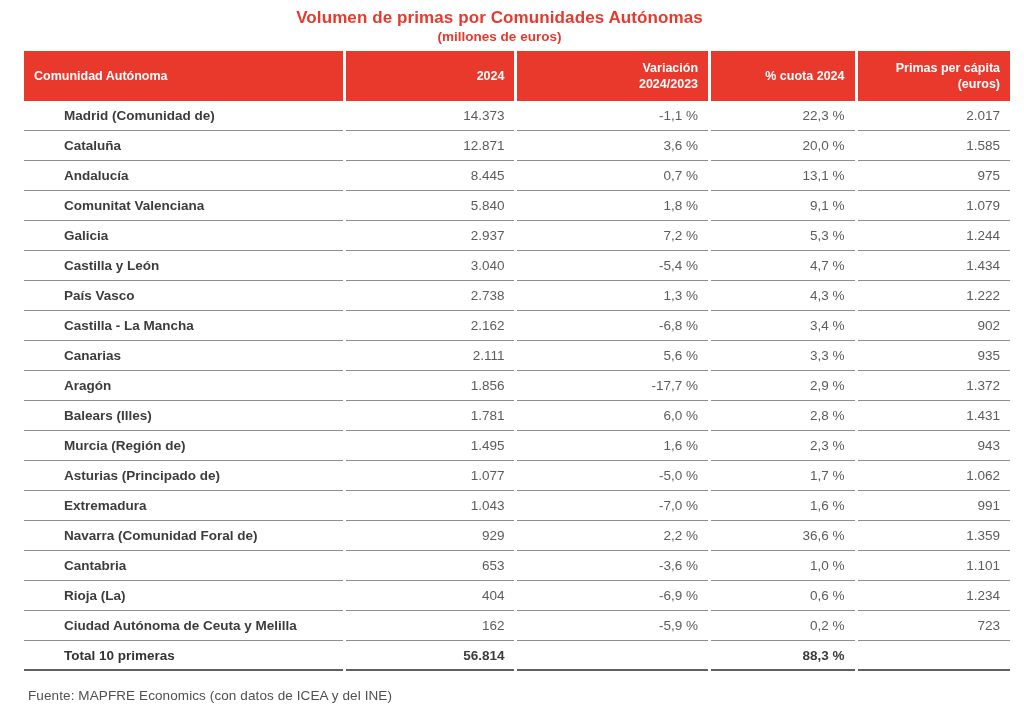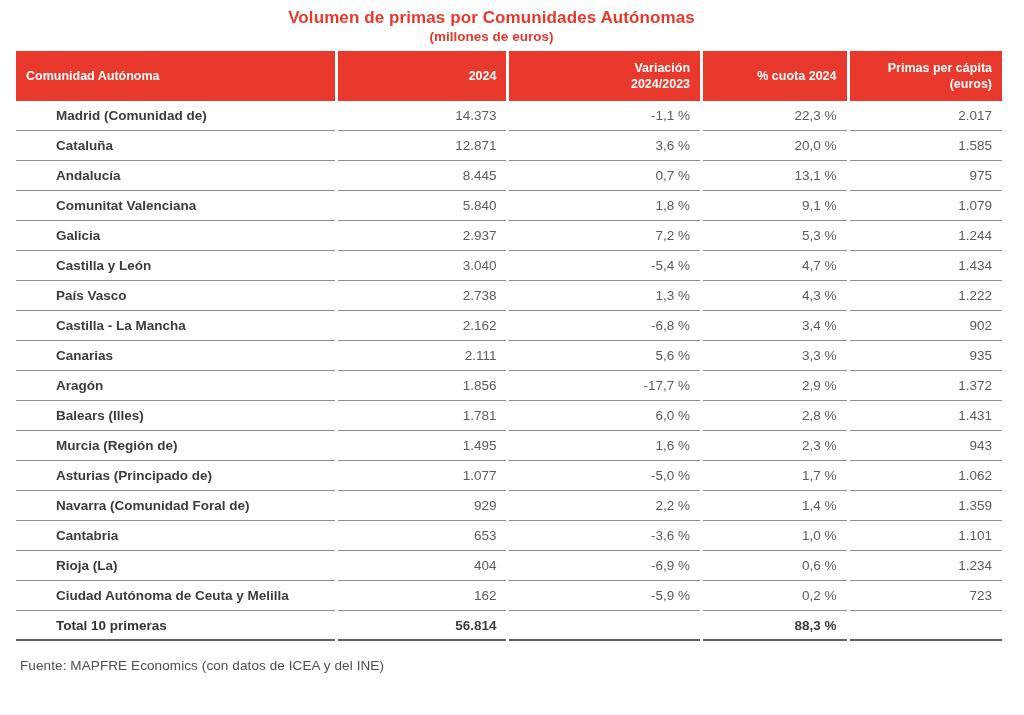--- a/index.html
+++ b/index.html
@@ -2,21 +2,21 @@
 <html style="--accent: #e8392c;"><head>
 <meta charset="utf-8">
 <style>
   * { margin: 0; padding: 0; box-sizing: border-box; }
   html, body {
     width: 1024px; height: 715px;
     background: #ffffff;
     font-family: "Liberation Sans", sans-serif;
     overflow: hidden;
   }
-  .page { width: 983px; height: 715px; padding-top: 7px; }
+  .page { width: 983px; height: 715px; padding-top: 7px; margin-left: 8px; }
 
   .title-block { text-align: center; }
   .doc-title {
     color: var(--accent, #e8392c);
     font-size: 17px;
     font-weight: 700;
     line-height: 21px;
     letter-spacing: 0.1px;
   }
   .doc-subtitle {
@@ -202,24 +202,31 @@
           <td class="num">943</td>
         </tr>
         <tr>
           <td class="name">Asturias (Principado de)</td>
           <td class="num">1.077</td>
           <td class="num">-5,0 %</td>
           <td class="num">1,7 %</td>
           <td class="num">1.062</td>
         </tr>
         <tr>
+          <td class="name">Extremadura</td>
+          <td class="num">1.043</td>
+          <td class="num">-7,0 %</td>
+          <td class="num">1,6 %</td>
+          <td class="num">991</td>
+        </tr>
+        <tr>
           <td class="name">Navarra (Comunidad Foral de)</td>
           <td class="num">929</td>
           <td class="num">2,2 %</td>
-          <td class="num">1,4 %</td>
+          <td class="num">36,6 %</td>
           <td class="num">1.359</td>
         </tr>
         <tr>
           <td class="name">Cantabria</td>
           <td class="num">653</td>
           <td class="num">-3,6 %</td>
           <td class="num">1,0 %</td>
           <td class="num">1.101</td>
         </tr>
         <tr>

